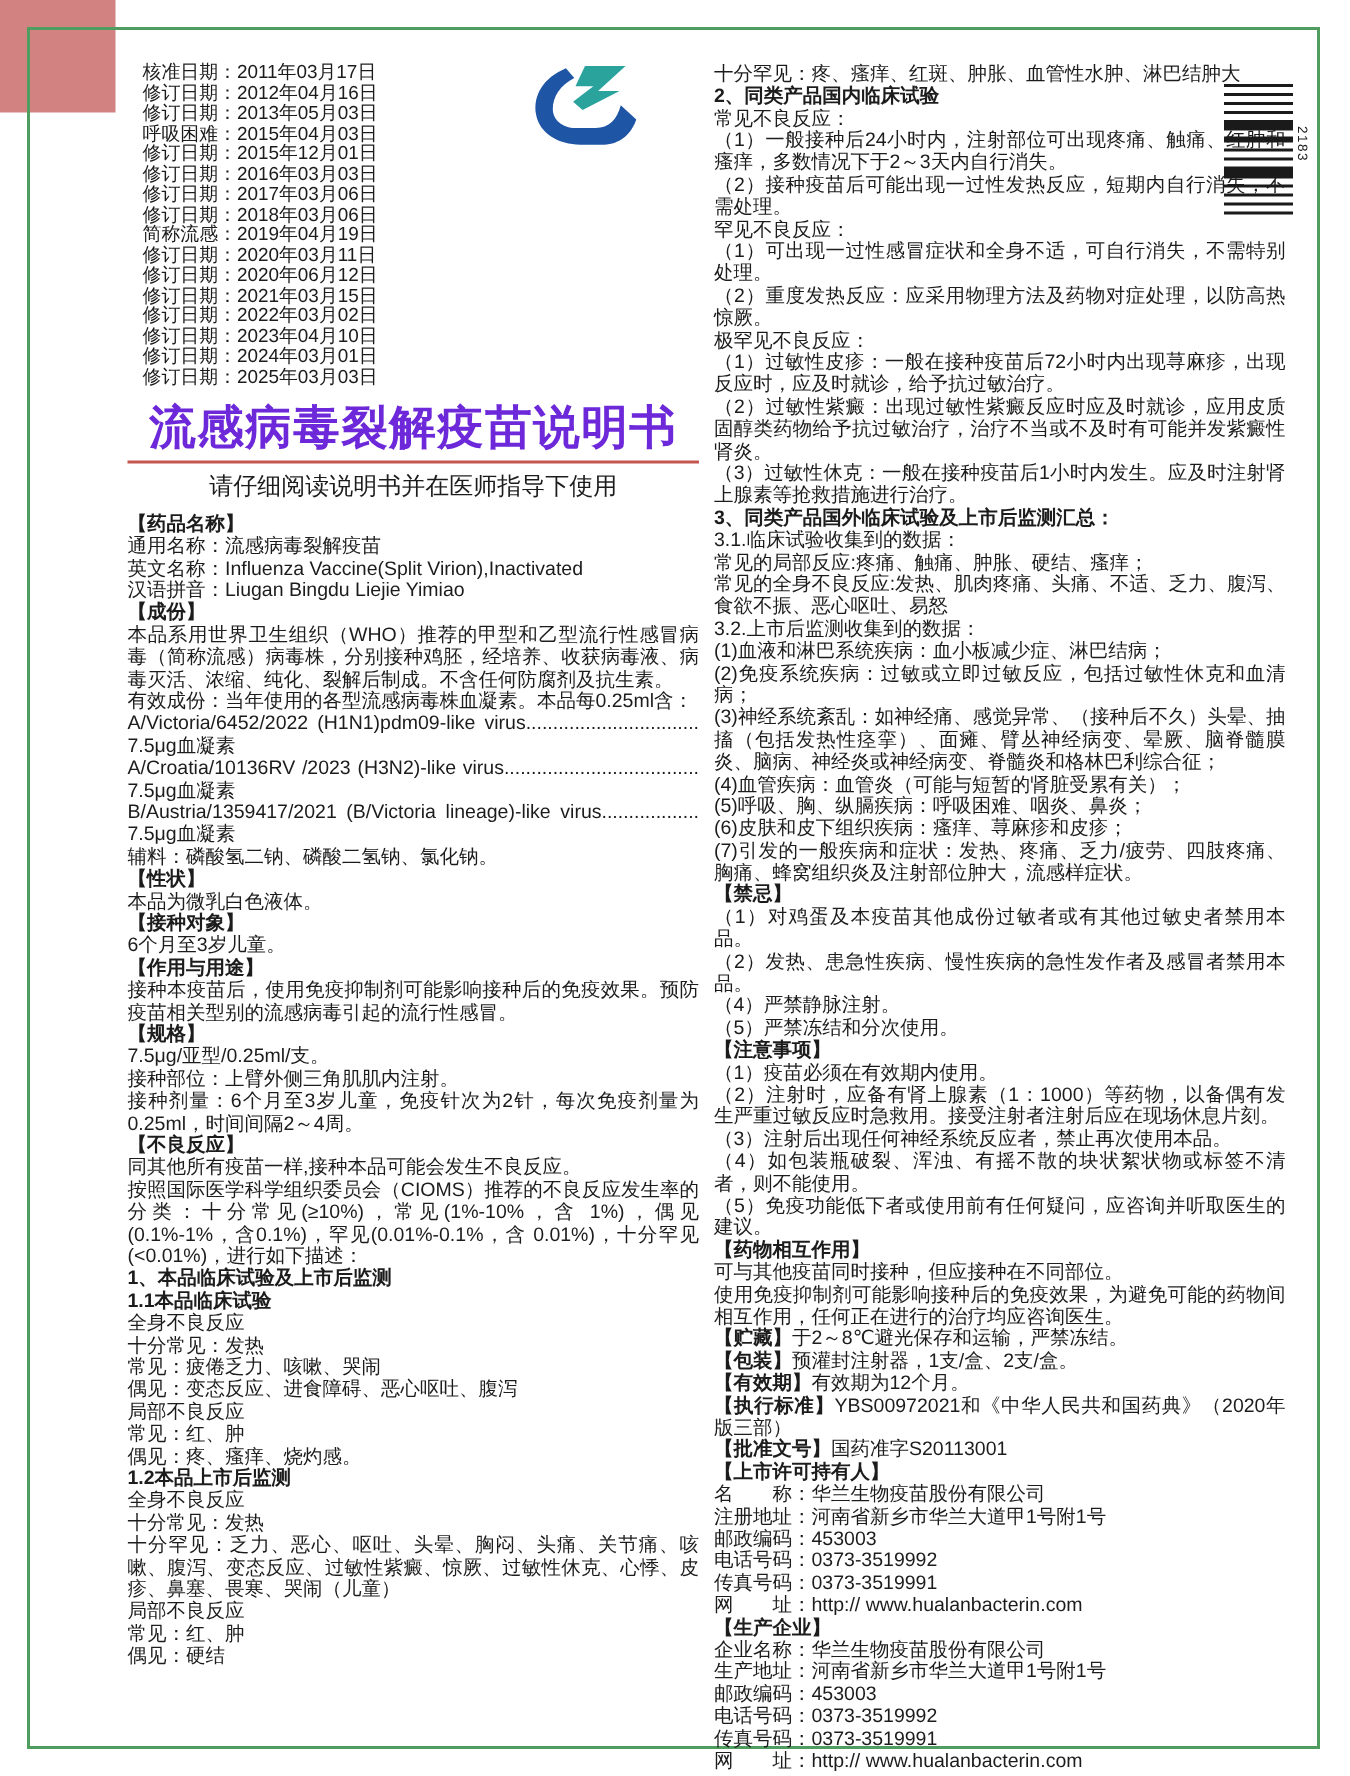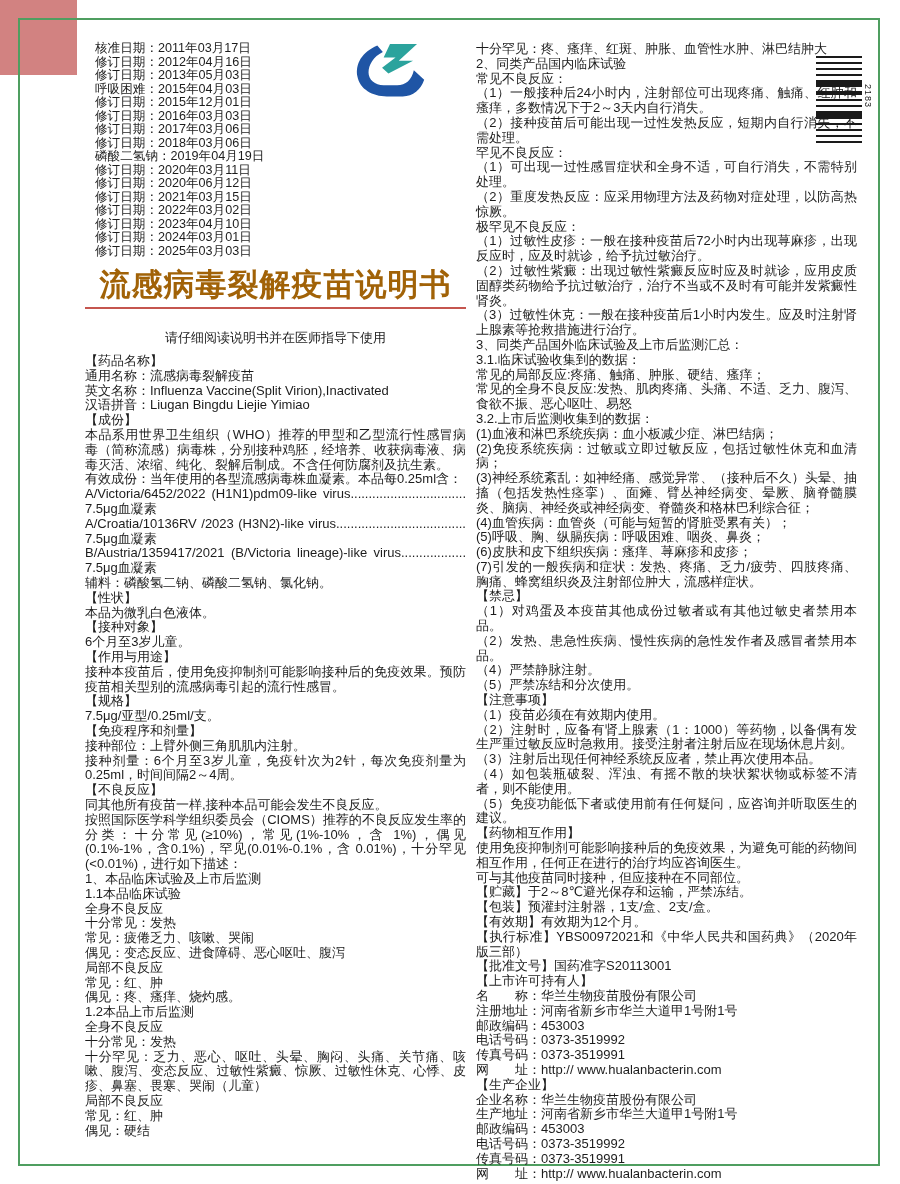--- a/index.html
+++ b/index.html
@@ -20,25 +20,25 @@
     position:absolute;left:47px;top:28px;font-size:9px;color:#1a1a1a;
     writing-mode:vertical-rl;letter-spacing:1px;
   }
   .content{position:absolute;left:85px;top:42px;width:772px;display:flex;gap:10px;}
   .col{width:381px;}
   .dates{padding-left:10px;}
   .date-line{font-size:12.6px;line-height:13.5px;white-space:nowrap;}
   .title-wrap{margin-top:10px;border-bottom:2px solid #c5564f;padding-bottom:5px;}
   .doc-title{
     font-size:31px;font-weight:bold;text-align:center;letter-spacing:1px;
-    color:#a16207;line-height:1.1;
-  }
-  .doc-subtitle{font-size:13px;text-align:center;margin-top:20px;margin-bottom:7px;}
+    color:#6d28d9;line-height:1.1;
+  }
+  .doc-subtitle{font-size:16px;text-align:center;margin-top:5px;margin-bottom:7px;}
   .body .blk{font-size:13px;line-height:14.8px;text-align:justify;}
-  .b{font-weight:normal;}
+  .b{font-weight:bold;}
   .dots{word-break:break-all;}
 </style>
 </head>
 <body>
 
 <div class="page">
   <div class="corner-rect"></div>
   <div class="border-frame"></div>
 
   <div class="logo">
@@ -71,21 +71,21 @@
     <div class="col">
       <div class="dates">
           <div class="date-line">核准日期：2011年03月17日</div>
           <div class="date-line">修订日期：2012年04月16日</div>
           <div class="date-line">修订日期：2013年05月03日</div>
           <div class="date-line">呼吸困难：2015年04月03日</div>
           <div class="date-line">修订日期：2015年12月01日</div>
           <div class="date-line">修订日期：2016年03月03日</div>
           <div class="date-line">修订日期：2017年03月06日</div>
           <div class="date-line">修订日期：2018年03月06日</div>
-          <div class="date-line">磷酸二氢钠：2019年04月19日</div>
+          <div class="date-line">简称流感：2019年04月19日</div>
           <div class="date-line">修订日期：2020年03月11日</div>
           <div class="date-line">修订日期：2020年06月12日</div>
           <div class="date-line">修订日期：2021年03月15日</div>
           <div class="date-line">修订日期：2022年03月02日</div>
           <div class="date-line">修订日期：2023年04月10日</div>
           <div class="date-line">修订日期：2024年03月01日</div>
           <div class="date-line">修订日期：2025年03月03日</div>
         </div>
       <div class="title-wrap">
         <div class="doc-title">流感病毒裂解疫苗说明书</div>
@@ -104,21 +104,20 @@
           <div class="blk dots">B/Austria/1359417/2021 (B/Victoria lineage)-like virus..................7.5μg血凝素</div>
           <div class="blk">辅料：磷酸氢二钠、磷酸二氢钠、氯化钠。</div>
           <div class="blk"><span class="b">【性状】</span></div>
           <div class="blk">本品为微乳白色液体。</div>
           <div class="blk"><span class="b">【接种对象】</span></div>
           <div class="blk">6个月至3岁儿童。</div>
           <div class="blk"><span class="b">【作用与用途】</span></div>
           <div class="blk">接种本疫苗后，使用免疫抑制剂可能影响接种后的免疫效果。预防疫苗相关型别的流感病毒引起的流行性感冒。</div>
           <div class="blk"><span class="b">【规格】</span></div>
           <div class="blk">7.5μg/亚型/0.25ml/支。</div>
-          <div class="blk"><span class="b">【免疫程序和剂量】</span></div>
           <div class="blk">接种部位：上臂外侧三角肌肌内注射。</div>
           <div class="blk">接种剂量：6个月至3岁儿童，免疫针次为2针，每次免疫剂量为0.25ml，时间间隔2～4周。</div>
           <div class="blk"><span class="b">【不良反应】</span></div>
           <div class="blk">同其他所有疫苗一样,接种本品可能会发生不良反应。</div>
           <div class="blk">按照国际医学科学组织委员会（CIOMS）推荐的不良反应发生率的分类：十分常见(≥10%)，常见(1%-10%，含 1%)，偶见(0.1%-1%，含0.1%)，罕见(0.01%-0.1%，含 0.01%)，十分罕见(&lt;0.01%)，进行如下描述：</div>
           <div class="blk"><span class="b">1、本品临床试验及上市后监测</span></div>
           <div class="blk"><span class="b">1.1本品临床试验</span></div>
           <div class="blk">全身不良反应</div>
           <div class="blk">十分常见：发热</div>
           <div class="blk">常见：疲倦乏力、咳嗽、哭闹</div>
@@ -166,22 +165,22 @@
           <div class="blk">（2）发热、患急性疾病、慢性疾病的急性发作者及感冒者禁用本品。</div>
           <div class="blk">（4）严禁静脉注射。</div>
           <div class="blk">（5）严禁冻结和分次使用。</div>
           <div class="blk"><span class="b">【注意事项】</span></div>
           <div class="blk">（1）疫苗必须在有效期内使用。</div>
           <div class="blk">（2）注射时，应备有肾上腺素（1：1000）等药物，以备偶有发生严重过敏反应时急救用。接受注射者注射后应在现场休息片刻。</div>
           <div class="blk">（3）注射后出现任何神经系统反应者，禁止再次使用本品。</div>
           <div class="blk">（4）如包装瓶破裂、浑浊、有摇不散的块状絮状物或标签不清者，则不能使用。</div>
           <div class="blk">（5）免疫功能低下者或使用前有任何疑问，应咨询并听取医生的建议。</div>
           <div class="blk"><span class="b">【药物相互作用】</span></div>
+          <div class="blk">可与其他疫苗同时接种，但应接种在不同部位。</div>
           <div class="blk">使用免疫抑制剂可能影响接种后的免疫效果，为避免可能的药物间相互作用，任何正在进行的治疗均应咨询医生。</div>
-          <div class="blk">可与其他疫苗同时接种，但应接种在不同部位。</div>
           <div class="blk"><span class="b">【贮藏】</span>于2～8℃避光保存和运输，严禁冻结。</div>
           <div class="blk"><span class="b">【包装】</span>预灌封注射器，1支/盒、2支/盒。</div>
           <div class="blk"><span class="b">【有效期】</span>有效期为12个月。</div>
           <div class="blk"><span class="b">【执行标准】</span>YBS00972021和《中华人民共和国药典》（2020年版三部）</div>
           <div class="blk"><span class="b">【批准文号】</span>国药准字S20113001</div>
           <div class="blk"><span class="b">【上市许可持有人】</span></div>
           <div class="blk">名　　称：华兰生物疫苗股份有限公司</div>
           <div class="blk">注册地址：河南省新乡市华兰大道甲1号附1号</div>
           <div class="blk">邮政编码：453003</div>
           <div class="blk">电话号码：0373-3519992</div>

